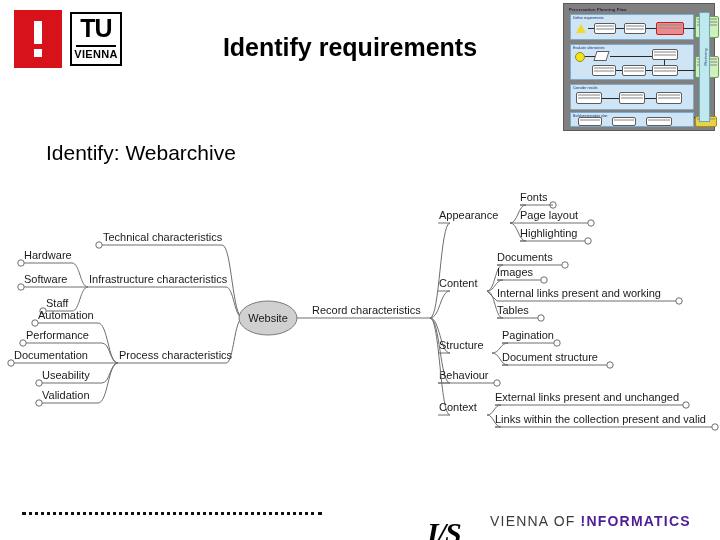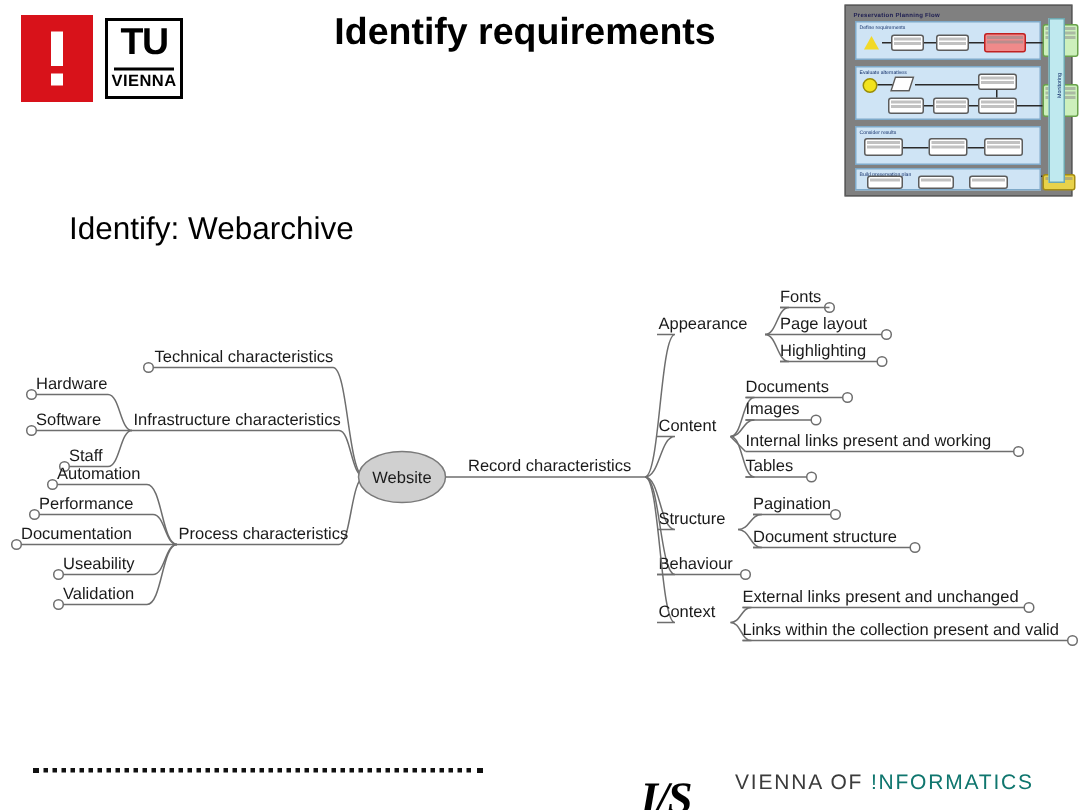--- a/index.html
+++ b/index.html
@@ -75,21 +75,21 @@
     font-family: "Liberation Sans", sans-serif;
     font-weight: bold;
     font-size: 11px;
     line-height: 14px;
     letter-spacing: 0.3px;
   }
 
   #slide-title {
     position: absolute;
     left: 150px;
-    top: 6px;
+    top: 32px;
     width: 400px;
     text-align: center;
     font-family: "Liberation Sans", sans-serif;
     font-weight: bold;
     font-size: 25px;
     line-height: 30px;
   }
 
   
   #thumb {
@@ -255,21 +255,21 @@
   #faculty-text {
     position: absolute;
     left: 490px;
     top: 512px;
     font-family: "Liberation Sans", sans-serif;
     font-size: 14px;
     line-height: 18px;
     letter-spacing: 1.2px;
   }
   #faculty-text .dim { color: #3b3b3b; }
-  #faculty-text .accent { color: #0f766e; font-weight: normal; }
+  #faculty-text .accent { color: #4c1d95; font-weight: bold; }
 </style>
 </head>
 <body>
 
 <div id="tu-logo">
   <div class="tu-red">
     <div class="tu-bang-bar"></div>
     <div class="tu-bang-dot"></div>
   </div>
   <div class="tu-box">

